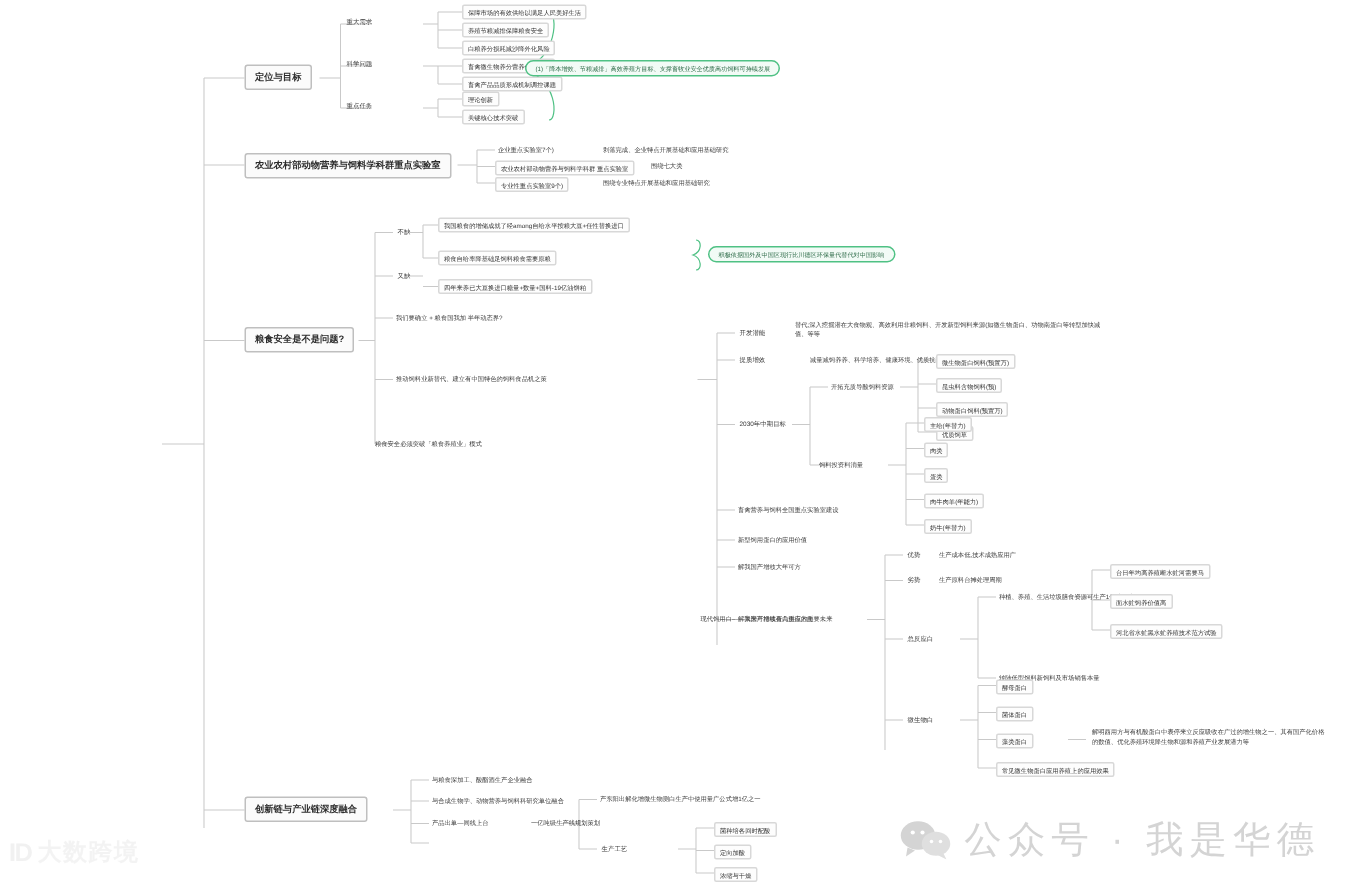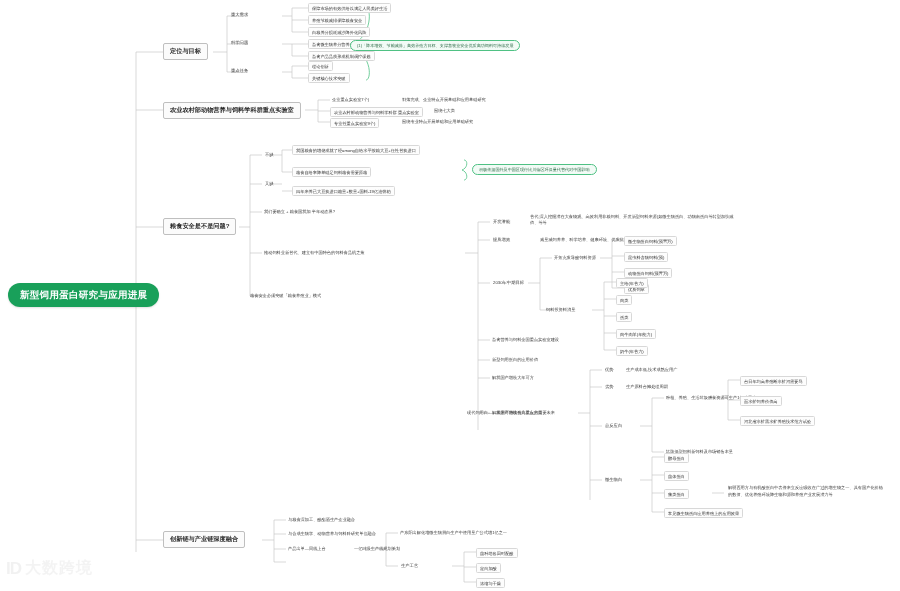--- a/index.html
+++ b/index.html
@@ -187,21 +187,20 @@
       <path d="M464 567 H476"></path>
       <path d="M464 582 H476"></path>
     </g>
 
     <g fill="none" stroke="#4fc184" stroke-width="0.8">
       <path d="M366 8 C372 8 372 40 348 46 C372 52 372 80 366 80"></path>
       <path d="M464 160 C468 160 468 168 462 170 C468 172 468 180 464 180"></path>
     </g>
   </svg>
 
-  <div class="node root">新型饲用蛋白研究与应用进展</div>
 
   <div class="node lvl1" style="left:163px;top:43px;">定位与目标</div>
 
   <div class="node lvl2" style="left:228px;top:11px;">重大需求</div>
   <div class="node box" style="left:308px;top:3px;">保障市场的有效供给以满足人民美好生活</div>
   <div class="node box" style="left:308px;top:15px;">养殖节粮减排保障粮食安全</div>
   <div class="node box" style="left:308px;top:27px;">白粮养分损耗减沙降外化风险</div>
 
   <div class="node lvl2" style="left:228px;top:39px;">科学问题</div>
   <div class="node box" style="left:308px;top:39px;">畜禽微生物养分营养代谢调动</div>
@@ -297,14 +296,29 @@
   <div class="node lvl2" style="left:398px;top:562px;">生产工艺</div>
   <div class="node box" style="left:476px;top:548px;">菌种培各回时配酸</div>
   <div class="node box" style="left:476px;top:563px;">定向加酸</div>
   <div class="node box" style="left:476px;top:578px;">浓缩与干燥</div>
 
   <div class="wm-left">
     <span class="mark">ID</span>
     <span class="txt">大数跨境</span>
   </div>
 
+  <div class="wm-right">
+    <span>
+      <svg width="34" height="26" viewBox="0 0 34 26">
+        <ellipse cx="12" cy="10" rx="11.5" ry="9.5" fill="#cdcdcd"></ellipse>
+        <path d="M5 18 L4 24 L10 20 Z" fill="#cdcdcd"></path>
+        <ellipse cx="24" cy="15.5" rx="9.5" ry="8" fill="#dadada"></ellipse>
+        <path d="M29 22 L31 26 L25 23 Z" fill="#dadada"></path>
+        <circle cx="8.5" cy="8" r="1.4" fill="#ffffff"></circle>
+        <circle cx="15" cy="8" r="1.4" fill="#ffffff"></circle>
+        <circle cx="21" cy="14" r="1.2" fill="#ffffff"></circle>
+        <circle cx="27" cy="14" r="1.2" fill="#ffffff"></circle>
+      </svg>
+    </span>
+    <span class="txt">公众号 · 我是华德</span>
+  </div>
 
 </div>
 
 </body></html>

